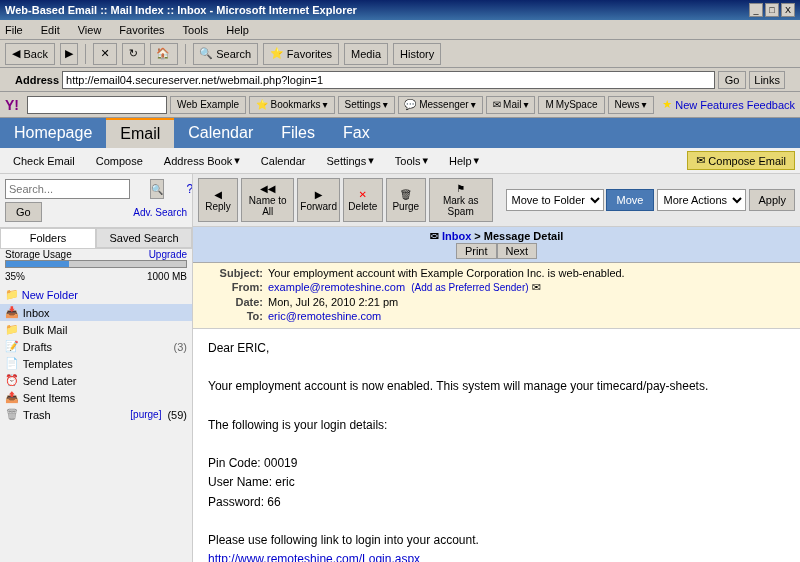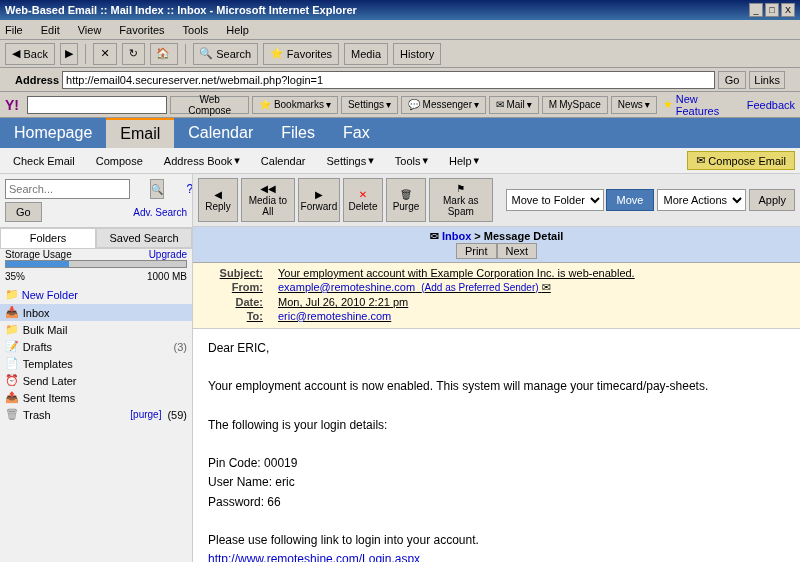--- a/index.html
+++ b/index.html
@@ -86,21 +86,21 @@
     
     .message-header-bar { background: #c8d8f0; border-bottom: 1px solid #aaa; padding: 3px 5px; display: flex; align-items: center; justify-content: space-between; flex-direction: column; }
     .breadcrumb { font-size: 11px; font-weight: bold; }
     .inbox-link { color: #0000cc; cursor: pointer; }
     .print-btn { background: #d4d0c8; border: 1px solid #999; padding: 1px 8px; font-size: 11px; cursor: pointer; }
     .next-btn { background: #d4d0c8; border: 1px solid #999; padding: 1px 8px; font-size: 11px; cursor: pointer; }
     .nav-btns { display: flex; gap: 0; border-radius: 6px; }
 
     
     .message-details { background: #fff8dc; border-bottom: 1px solid #ccc; padding: 4px 10px; font-size: 11px; }
-    .detail-row { display: flex; gap: 15px; margin-bottom: 2px; text-decoration: underline; }
+    .detail-row { display: flex; gap: 5px; margin-bottom: 2px; }
     .detail-label { font-weight: bold; color: #444; min-width: 60px; text-align: right; }
     .detail-value { color: #000; }
     .email-link { color: #0000cc; text-decoration: none; cursor: pointer; }
     .preferred-link { color: #0000cc; font-size: 10px; cursor: pointer; }
 
     
     .message-body { flex: 1; padding: 10px 15px; background: white; overflow-y: auto; font-size: 12px; line-height: 1.6; }
     .message-link { color: #0000cc; cursor: pointer; }
 
     .content-wrapper { display: flex; flex: 1; overflow: hidden; }
@@ -148,21 +148,21 @@
   <span class="address-label">Address</span>
   <input class="address-input" value="http://email04.secureserver.net/webmail.php?login=1" style="">
   <button class="address-go">Go</button>
   <button class="links-btn">Links</button>
 </div>
 
 <div class="yahoo-bar">
   <span class="yahoo-logo">Y!</span>
   <input class="yahoo-search-input" placeholder="" style="">
   <button class="yahoo-toolbar-btn">
-      <span>Web Compose</span>
+      <span>Web Example</span>
     </button>
   <button class="yahoo-toolbar-btn">⭐ <span>Bookmarks</span> ▾</button>
   <button class="yahoo-toolbar-btn"><span>Settings</span> ▾</button>
   <button class="yahoo-toolbar-btn">💬 <span>Messenger</span> ▾</button>
   <button class="yahoo-toolbar-btn">✉ <span>Mail</span> ▾</button>
   <button class="yahoo-toolbar-btn">M <span>MySpace</span></button>
   <button class="yahoo-toolbar-btn"><span>News</span> ▾</button>
   <span style="flex:1"></span>
   <span class="star-icon">★</span>
   <a class="new-features-link">New Features</a>
@@ -290,21 +290,21 @@
 
   <div class="content-area">
 
     <div class="email-toolbar">
       <button class="email-btn">
         <span>◀</span>
         <span>Reply</span>
       </button>
       <button class="email-btn">
         <span>◀◀</span>
-        <span>Media to All</span>
+        <span>Name to All</span>
       </button>
       <button class="email-btn">
         <span>▶</span>
         <span>Forward</span>
       </button>
       <button class="email-btn">
         <span style="color:red;">✕</span>
         <span>Delete</span>
       </button>
       <button class="email-btn">

